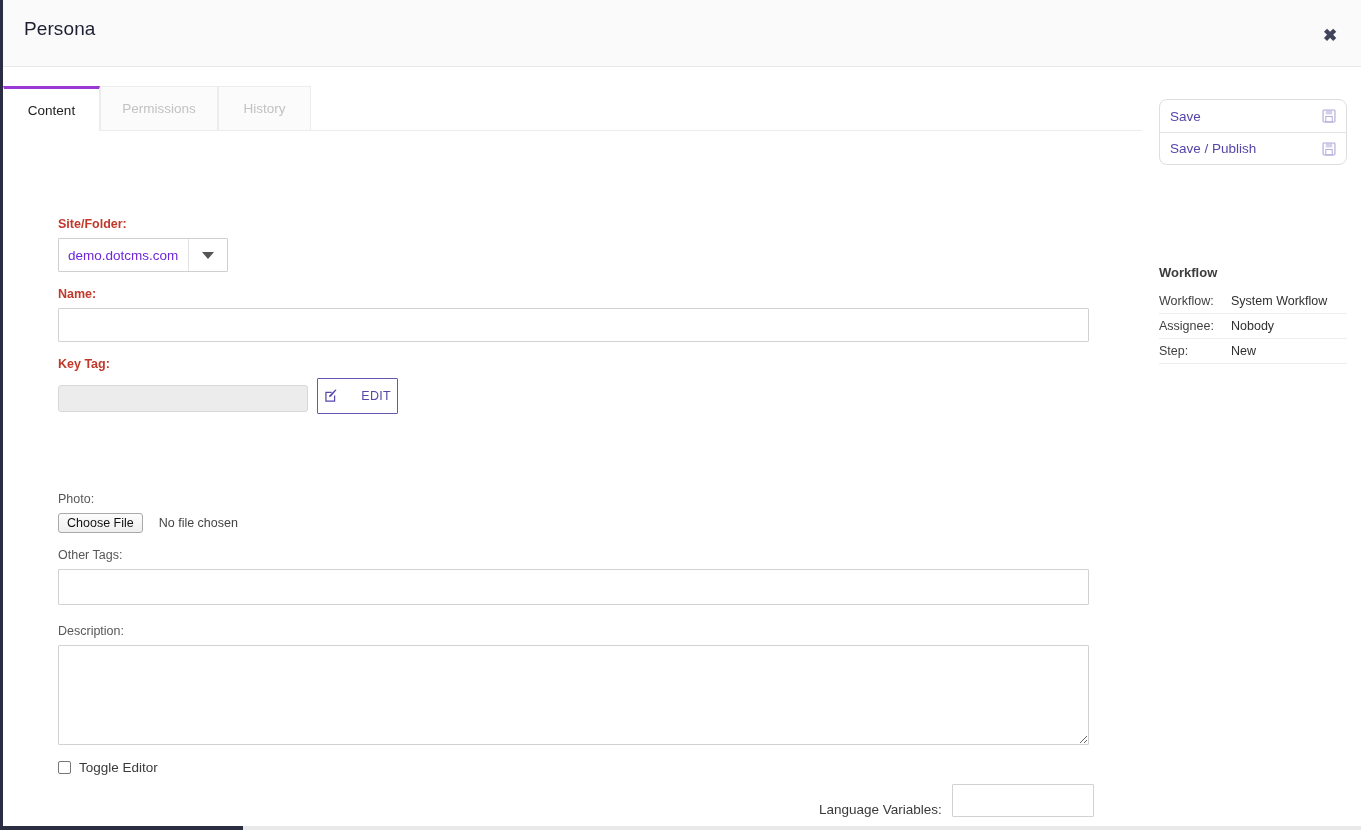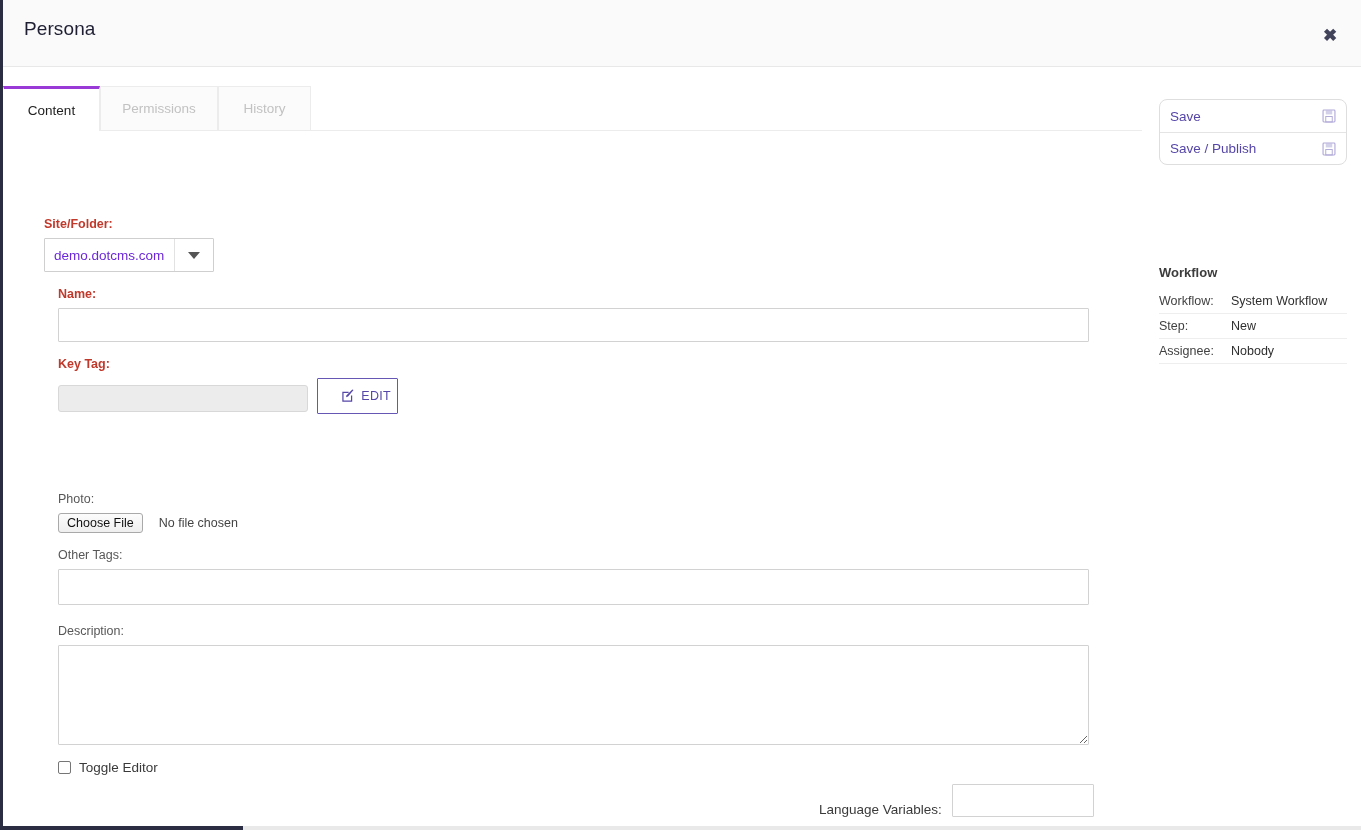--- a/index.html
+++ b/index.html
@@ -127,21 +127,21 @@
     display: block;
   }
   .field-label.required {
     color: #c0392b;
     font-weight: bold;
   }
 
   .row { position: absolute; }
 
   
-  #row-site { left: 41px; top: 86px; }
+  #row-site { left: 55px; top: 86px; }
   .site-select {
     display: flex;
     width: 170px;
     height: 34px;
     border: 1px solid #cfcfcf;
     background: #fff;
     border-radius: 1px;
     overflow: hidden;
   }
   .site-value {
@@ -199,21 +199,21 @@
   .edit-btn {
     margin-left: 9px;
     width: 81px;
     height: 36px;
     border: 1px solid #6757b5;
     background: #fff;
     color: #5546a8;
     font-size: 12.5px;
     display: flex;
     align-items: center;
-    justify-content: flex-end;
+    justify-content: space-between;
     gap: 6px;
     cursor: pointer;
     border-radius: 1px;
     font-family: "Liberation Sans", sans-serif;
     letter-spacing: 0.3px;
   }
   .pencil-sq { display: block; }
 
   
   #row-photo { left: 55px; top: 361px; }
@@ -461,27 +461,27 @@
 
       <div class="wf-title">Workflow</div>
 
       <table class="wf-table">
         <tbody>
             <tr>
           <td class="k">Workflow:</td>
           <td class="v">System Workflow</td>
         </tr>
         <tr>
+          <td class="k">Assignee:</td>
+          <td class="v">Nobody</td>
+        </tr>
+        <tr>
           <td class="k">Step:</td>
           <td class="v">New</td>
         </tr>
-        <tr>
-          <td class="k">Assignee:</td>
-          <td class="v">Nobody</td>
-        </tr>
       </tbody>
         </table>
 
     </div>
   </div>
 
   <div class="bottom-bar">
     <div class="thumb"></div>
   </div>
 

